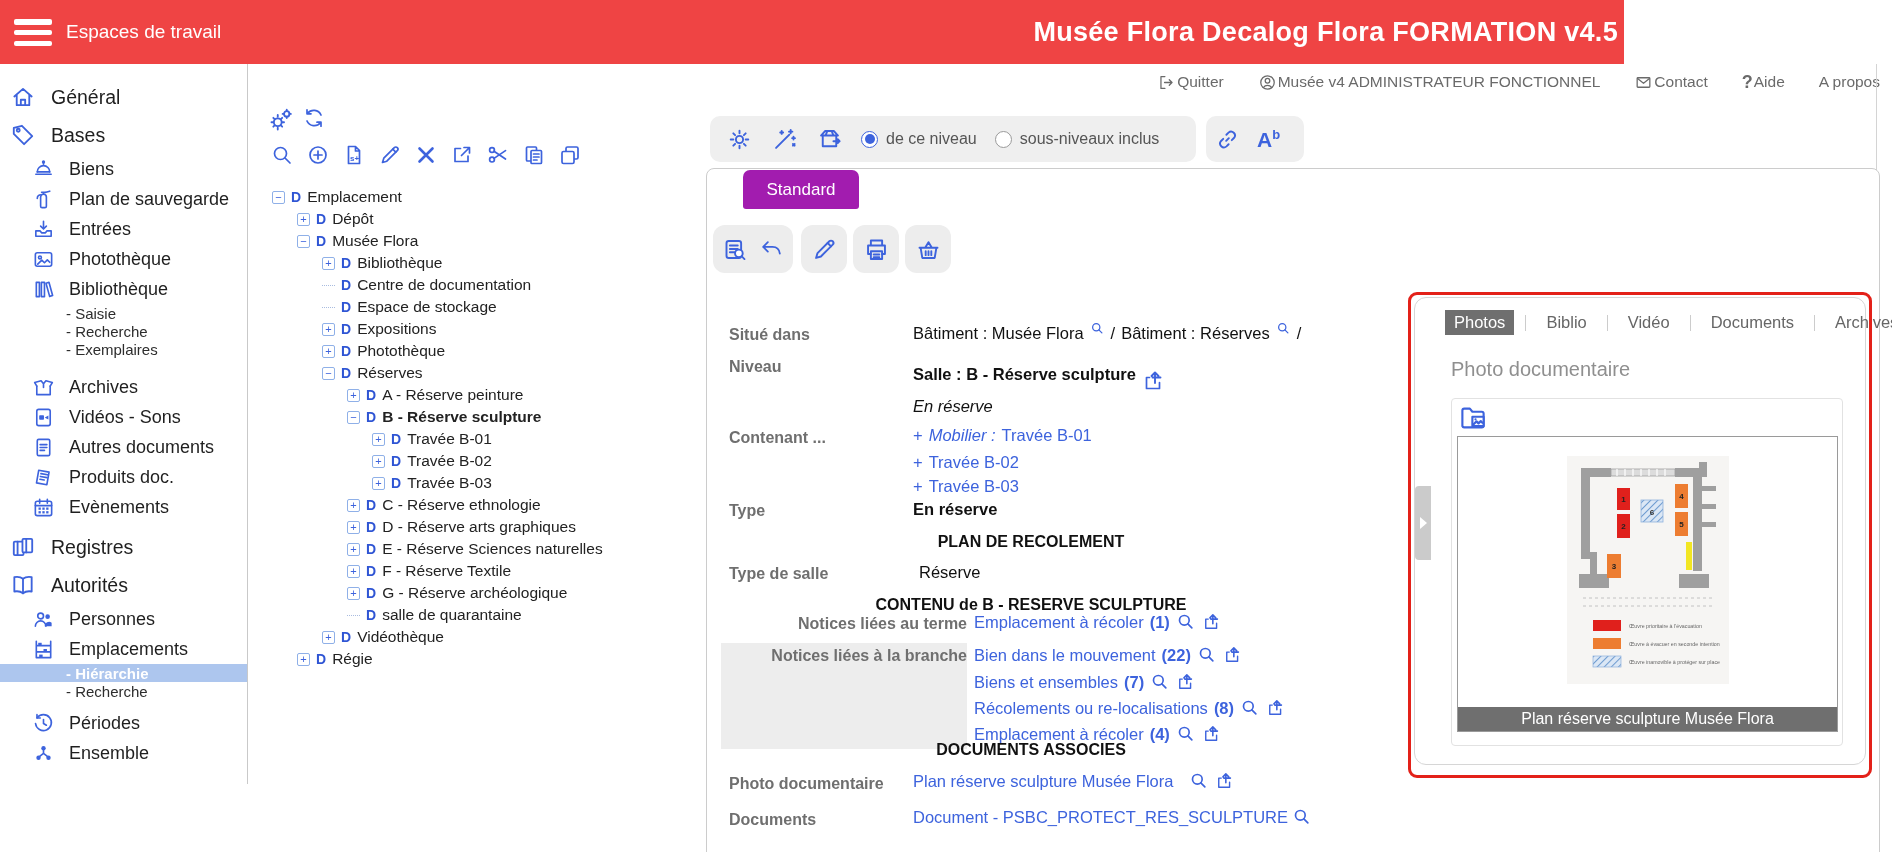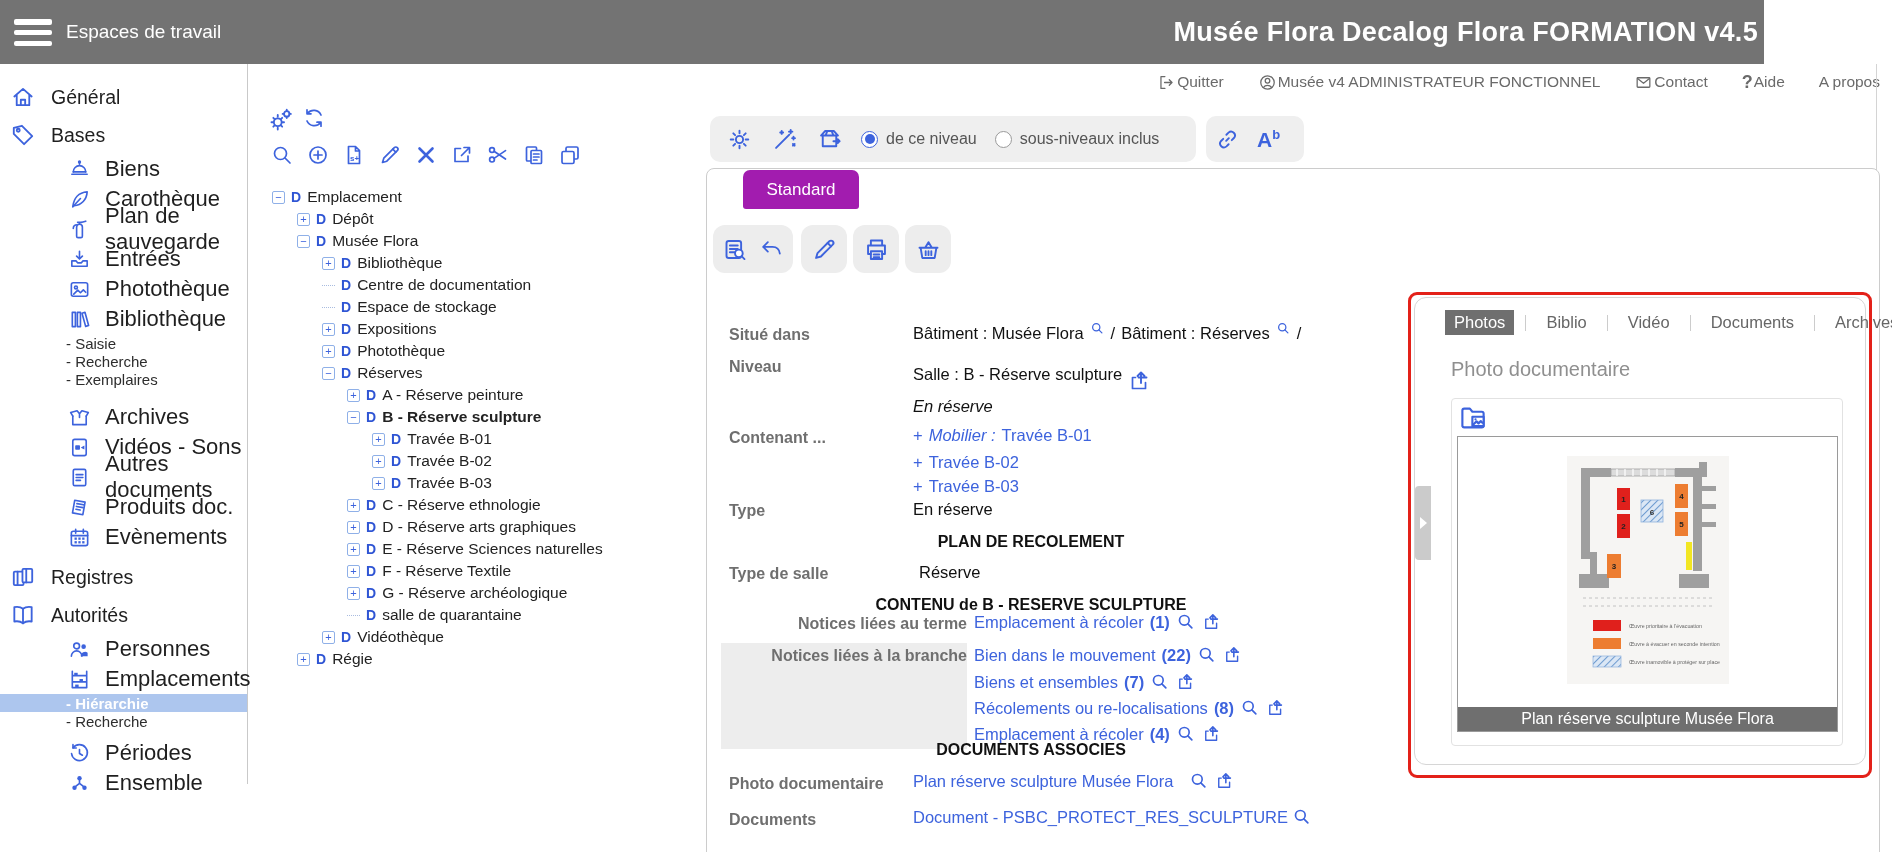--- a/index.html
+++ b/index.html
@@ -3,37 +3,37 @@
 <meta charset="utf-8">
 <style>
   html,body{margin:0;padding:0;background:#fff;}
   .stage{position:relative;width:1892px;height:852px;background:#fff;overflow:hidden;
          font-family:"Liberation Sans",sans-serif;color:#222;}
   svg{display:block}
   .ic{stroke:#3d63dd;fill:none;stroke-width:1.7;stroke-linecap:round;stroke-linejoin:round}
   .ig{stroke:#6a6a6a;fill:none;stroke-width:1.6;stroke-linecap:round;stroke-linejoin:round}
 
   
-  .titlebar{position:absolute;left:0;top:0;width:1764px;height:64px;background:#737373;}
+  .titlebar{position:absolute;left:0;top:0;width:1624px;height:64px;background:#ef4444;}
   .burger{position:absolute;left:14px;top:19px;width:38px;height:27px;display:flex;flex-direction:column;justify-content:space-between;cursor:pointer}
   .burger i{display:block;height:5.5px;background:#fff;border-radius:2px}
   .ws{position:absolute;left:66px;top:0;height:64px;display:flex;align-items:center;color:#fff;font-size:19px;}
   .apptitle{position:absolute;right:6px;top:0;height:64px;display:flex;align-items:center;color:#fff;font-size:27px;font-weight:bold;letter-spacing:.3px;}
 
   
   .userbar{position:absolute;right:12px;top:64px;height:36px;display:flex;align-items:center;gap:34px;color:#6a6a6a;font-size:15.5px;}
   .ub{display:flex;align-items:center;gap:1px;cursor:pointer;white-space:nowrap}
   .qmark{font-size:18px;font-weight:bold;color:#6a6a6a}
 
   
   .sidebar{position:absolute;left:0;top:64px;width:248px;height:720px;border-right:1px solid #c9c9c9;box-sizing:border-box;padding-top:14px;background:#fff;}
   .si{display:flex;align-items:center;cursor:pointer;box-sizing:border-box}
   .si.l1{height:38px;padding-left:10px;gap:15px;font-size:19.5px;color:#1f1f1f}
   .si.l1 svg{width:26px;height:26px;flex:none}
-  .si.l2{height:30px;padding-left:68px;gap:14px;font-size:22px;color:#1f1f1f}
+  .si.l2{height:30px;padding-left:32px;gap:14px;font-size:18px;color:#1f1f1f}
   .si.l2 svg{width:23px;height:23px;flex:none}
   .si.l3{height:18px;padding-left:66px;font-size:15px;color:#2d2d2d}
   .si.sel{background:#adc6ee;color:#fff;font-weight:bold}
   .sp14{height:14px}.sp6{height:6px}.sp8{height:8px}
 
   
   .tico{position:absolute;cursor:pointer}
   .tn{position:absolute;height:22px;display:flex;align-items:center;gap:6px;font-size:15.5px;white-space:nowrap}
   .exp{width:13px;height:13px;border:1px solid #8fb0e8;border-radius:2px;color:#3d63dd;font-size:11px;line-height:11px;display:flex;align-items:center;justify-content:center;background:#fff;box-sizing:border-box;flex:none;cursor:pointer}
   .dots{width:13px;border-top:1px dotted #a9bce0;flex:none}
@@ -54,21 +54,21 @@
   .ab sup{font-size:13px}
 
   
   .card{position:absolute;left:706px;top:168px;width:1172px;height:700px;border:1px solid #ccc;border-radius:8px;background:#fff;z-index:1}
   .viewtab{position:absolute;left:36px;top:1px;width:116px;height:39px;background:#a21caf;color:#fff;display:flex;align-items:center;justify-content:center;font-size:17px;border-radius:7px 7px 3px 3px;cursor:pointer}
   .abtn{position:absolute;top:56px;height:48px;background:#ededed;border-radius:12px;display:flex;align-items:center;justify-content:center;gap:10px;cursor:pointer}
   .abtn svg{width:27px;height:27px}
 
   .flabel{position:absolute;color:#6f6f6f;font-weight:bold;font-size:16px;white-space:nowrap}
   .fval{position:absolute;font-size:16.5px;color:#111;white-space:nowrap;display:flex;align-items:center;gap:6px}
-  .fval.bold{font-weight:normal}
+  .fval.bold{font-weight:bold}
   .link{color:#3d63dd;cursor:pointer}
   .em{font-style:italic}
   .shead{position:absolute;left:22px;width:604px;text-align:center;font-weight:bold;font-size:16px;color:#111}
   .nbg{position:absolute;left:14px;top:474px;width:246px;height:106px;background:#ededed}
   .nlabel{position:absolute;left:22px;width:238px;text-align:right;color:#6f6f6f;font-weight:bold;font-size:16px;white-space:nowrap}
   .nval{position:absolute;left:267px;display:flex;align-items:center;gap:6px;font-size:16.5px;white-space:nowrap}
   .cnt{font-weight:bold}
   .mi,.fi{width:20px;height:20px;cursor:pointer;flex:none}
   .magsup{width:15px;height:15px;margin-bottom:10px;cursor:pointer;flex:none}
 
@@ -362,26 +362,20 @@
         <svg class="ic">
           <use href="#i-tag"></use>
         </svg>
         <span>Bases</span>
       </div>
     <div class="si l2">
         <svg class="ic">
           <use href="#i-dome"></use>
         </svg>
         <span>Biens</span>
-      </div>
-    <div class="si l2">
-        <svg class="ic">
-          <use href="#i-feather"></use>
-        </svg>
-        <span>Carothèque</span>
       </div>
     <div class="si l2">
         <svg class="ic">
           <use href="#i-ext"></use>
         </svg>
         <span>Plan de sauvegarde</span>
       </div>
     <div class="si l2">
         <svg class="ic">
           <use href="#i-inbox"></use>

